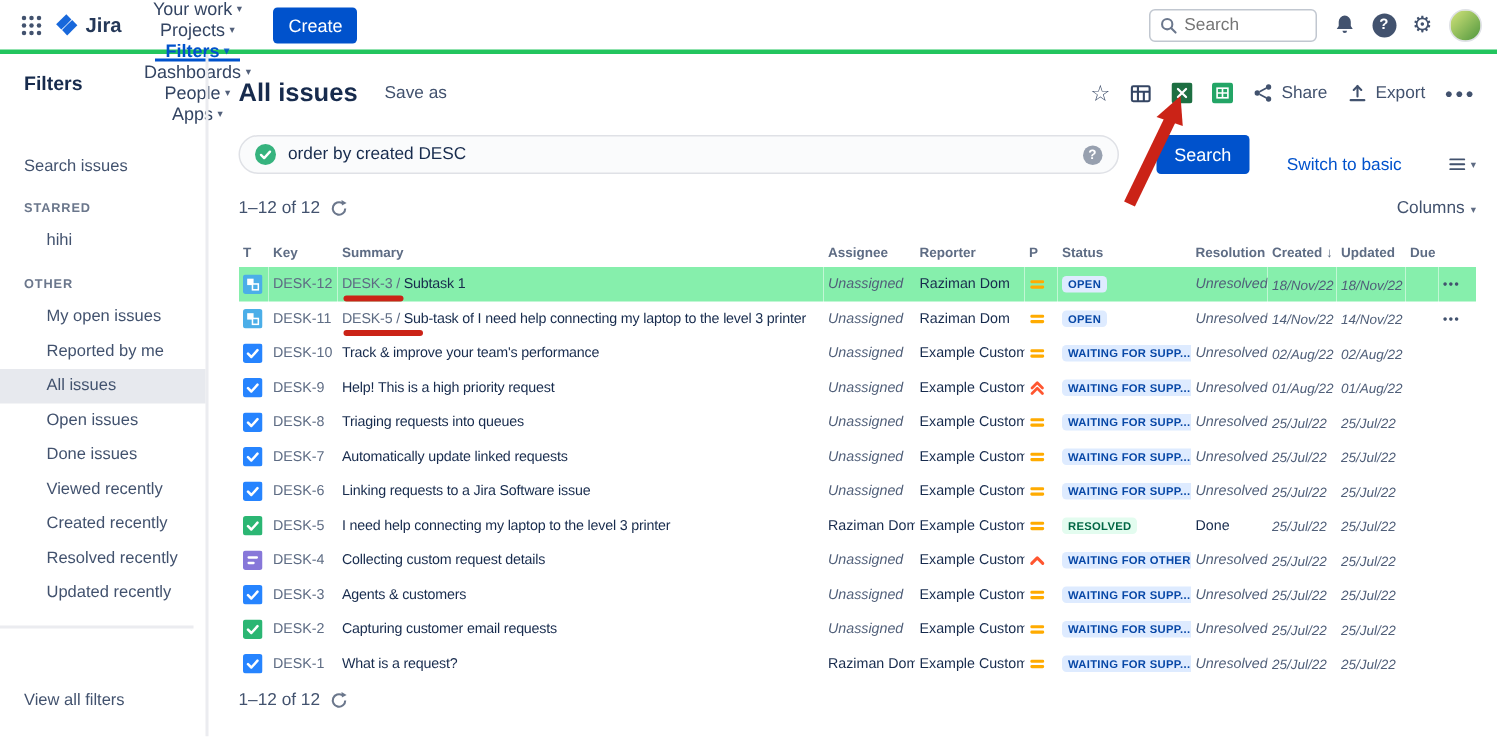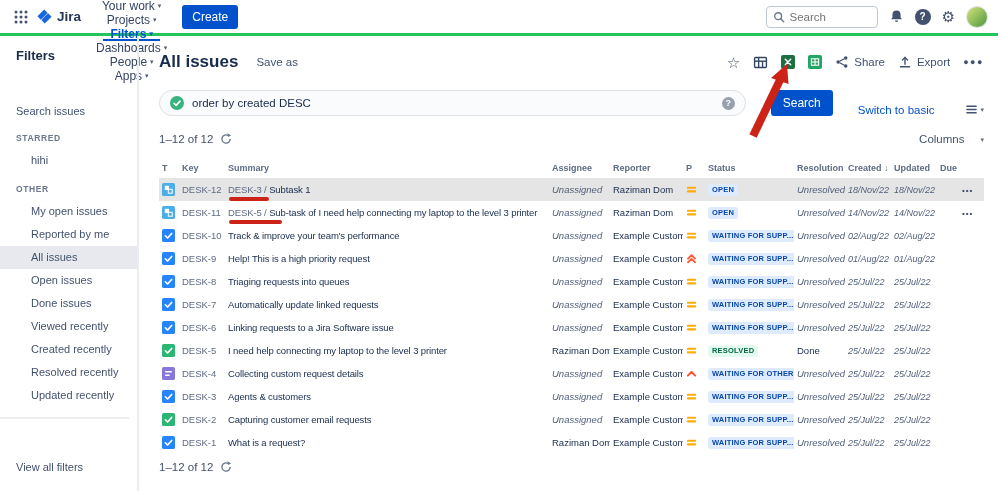--- a/index.html
+++ b/index.html
@@ -58,26 +58,26 @@
     display:flex; align-items:center; padding:0 10px; gap:8px; cursor:text; }
   .jql-query { font-size:11.5px; color:#172B4D; flex:1; white-space:nowrap; overflow:hidden; }
   .q-circle { width:13px; height:13px; border-radius:50%; background:#97A0AF; color:#fff; font-size:9px; font-weight:700;
     display:flex; align-items:center; justify-content:center; flex:0 0 auto; cursor:pointer; }
   .search-btn { background:var(--accent-blue); color:#fff; border:none; border-radius:3px; height:26px; padding:0 12px;
     font-size:12px; cursor:pointer; font-family:inherit; }
   .switch-link { color:var(--accent-blue); font-size:11.5px; white-space:nowrap;margin-top:45px; }
   .view-switcher { color:#42526E; margin-left:6px; display:flex; align-items:center; gap:2px; cursor:pointer; }
 
   .counts-row { display:flex; align-items:center; margin-top:14px; height:18px; font-size:11.5px; color:#42526E; gap:7px; }
-  .columns-btn { margin-left:auto; display:flex; align-items:center; gap:16px; cursor:pointer; }
+  .columns-btn { margin-left:auto; display:flex; align-items:center; gap:4px; cursor:pointer; }
 
   table { width:100%; border-collapse:collapse; table-layout:fixed; margin-top:10px; }
   th { font-size:9px; color:#5E6C84; text-align:left; font-weight:700; height:20px; padding:0 3px; white-space:nowrap; overflow:hidden; }
   td { font-size:9.5px; height:23px; padding:0 3px; white-space:nowrap; overflow:hidden; color:#172B4D; vertical-align:middle; }
-  tr.highlight { background:#e5e5e5; }
+  tr.highlight { background:#86efac; }
   .type-icon { display:inline-flex; vertical-align:middle; }
   .key-link, .parent-link { color:#5E6C84; }
   .summary-link { color:#172B4D; }
   .c-summary { letter-spacing:-.12px; }
   .c-ital { font-style:italic; color:#505F79; }
   .c-date { font-style:italic; color:#505F79; font-size:9px; }
   .lozenge { font-size:7.5px; font-weight:700; padding:2px 4px; border-radius:3px; display:inline-block; line-height:1; letter-spacing:.2px; }
   .lz-blue { background:var(--status-blue-bg); color:var(--status-blue-text); }
   .lz-green { background:var(--status-green-bg); color:var(--status-green-text); }
   .row-meatball { color:#42526E; font-size:8px; letter-spacing:1px; font-weight:700; cursor:pointer; }

